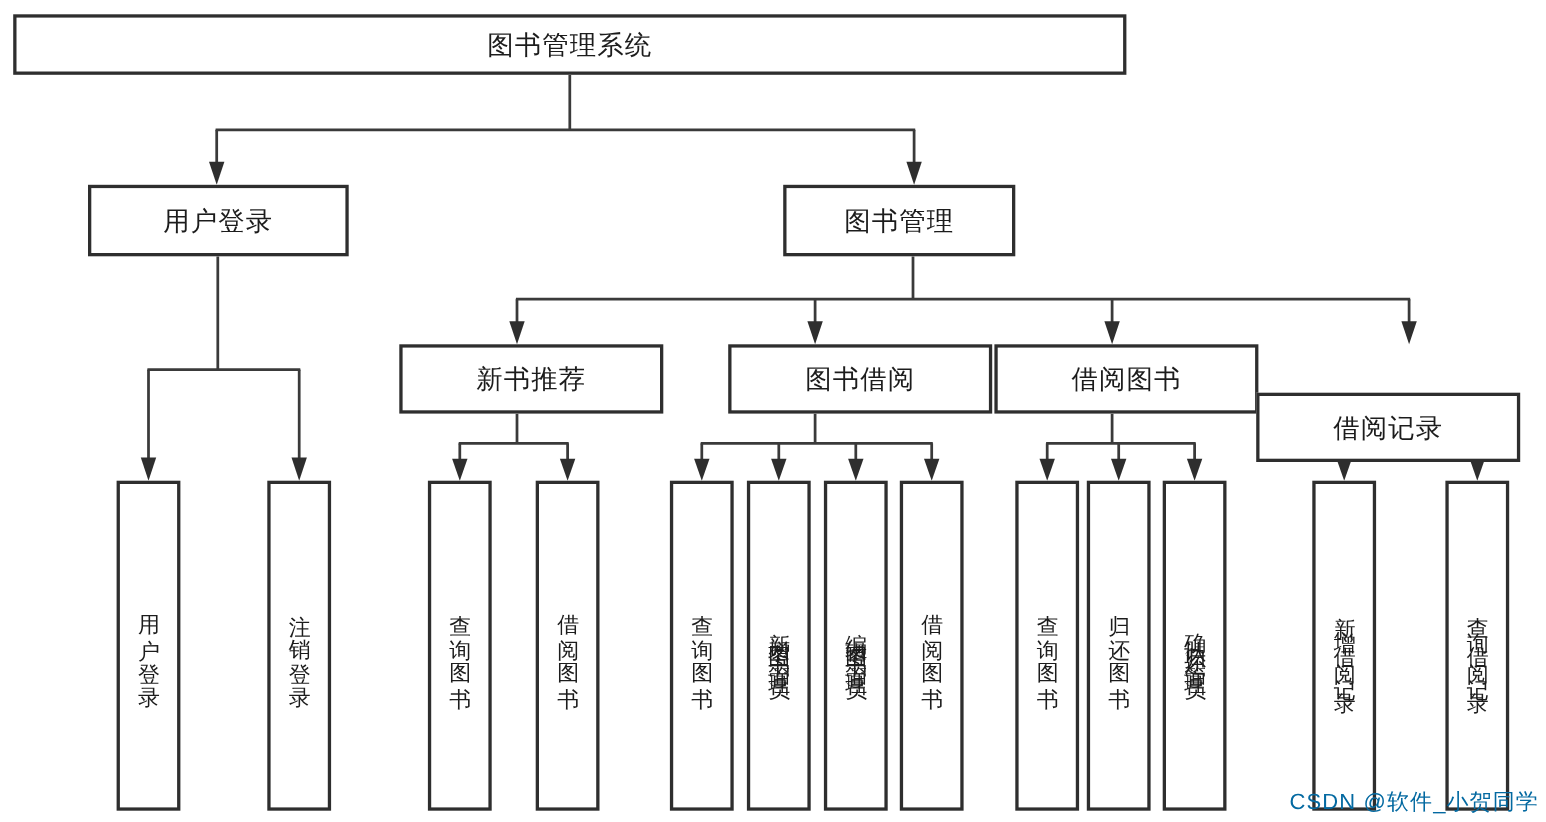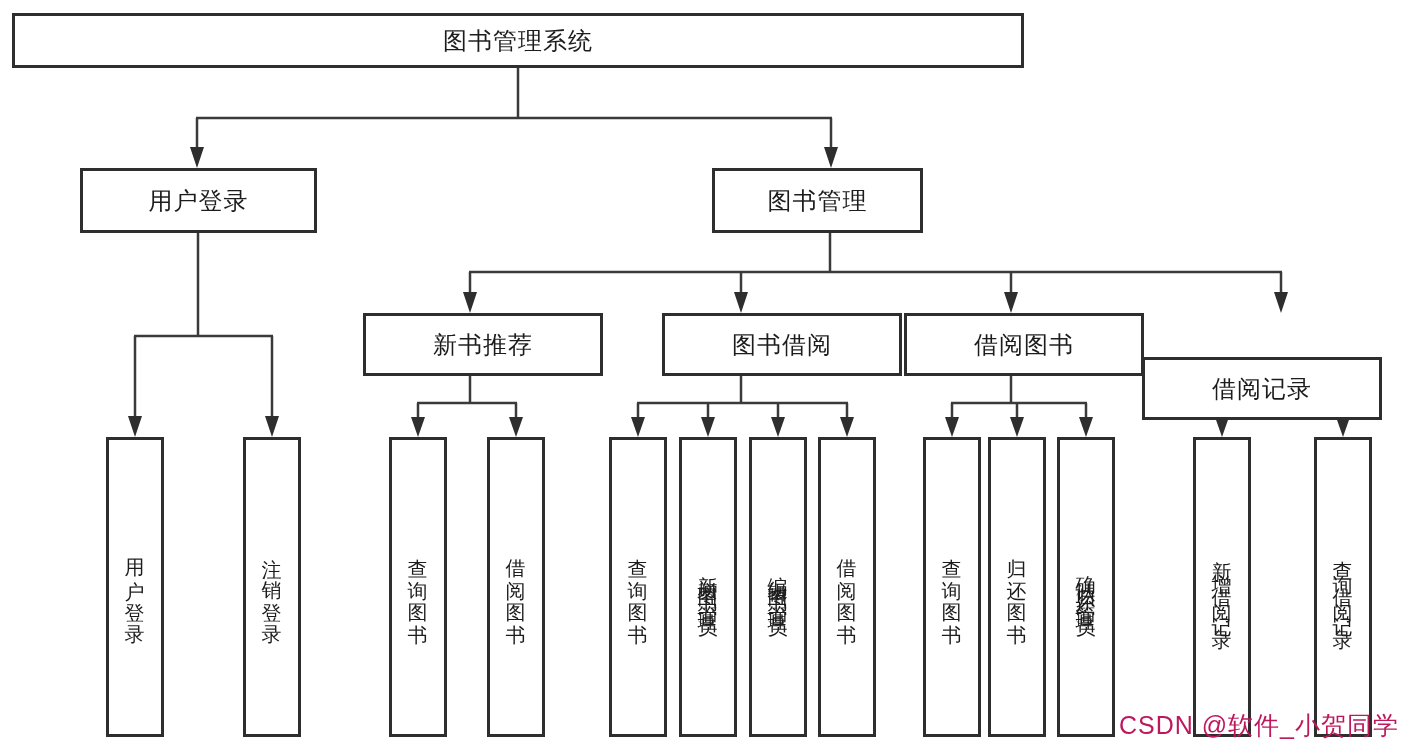--- a/index.html
+++ b/index.html
@@ -30,22 +30,22 @@
     text-orientation:mixed;
     font-size:20px;
     line-height:1;
   }
   .sparse .vlabel{letter-spacing:22px;}
   .medium .vlabel{letter-spacing:14px;}
   .dense  .vlabel{letter-spacing:6px;}
   .wm{
     position:absolute;
     right:6px;bottom:5px;
-    font-size:25px;
-    color:#be185d;
+    font-size:20px;
+    color:#0369a1;
     letter-spacing:1px;
     z-index:5;
     white-space:nowrap;
   }
   .wire{stroke:#3a3a3a;stroke-width:2.5;fill:none;}
   .head{fill:#2e2e2e;stroke:none;}
 </style>
 </head>
 <body>
 

